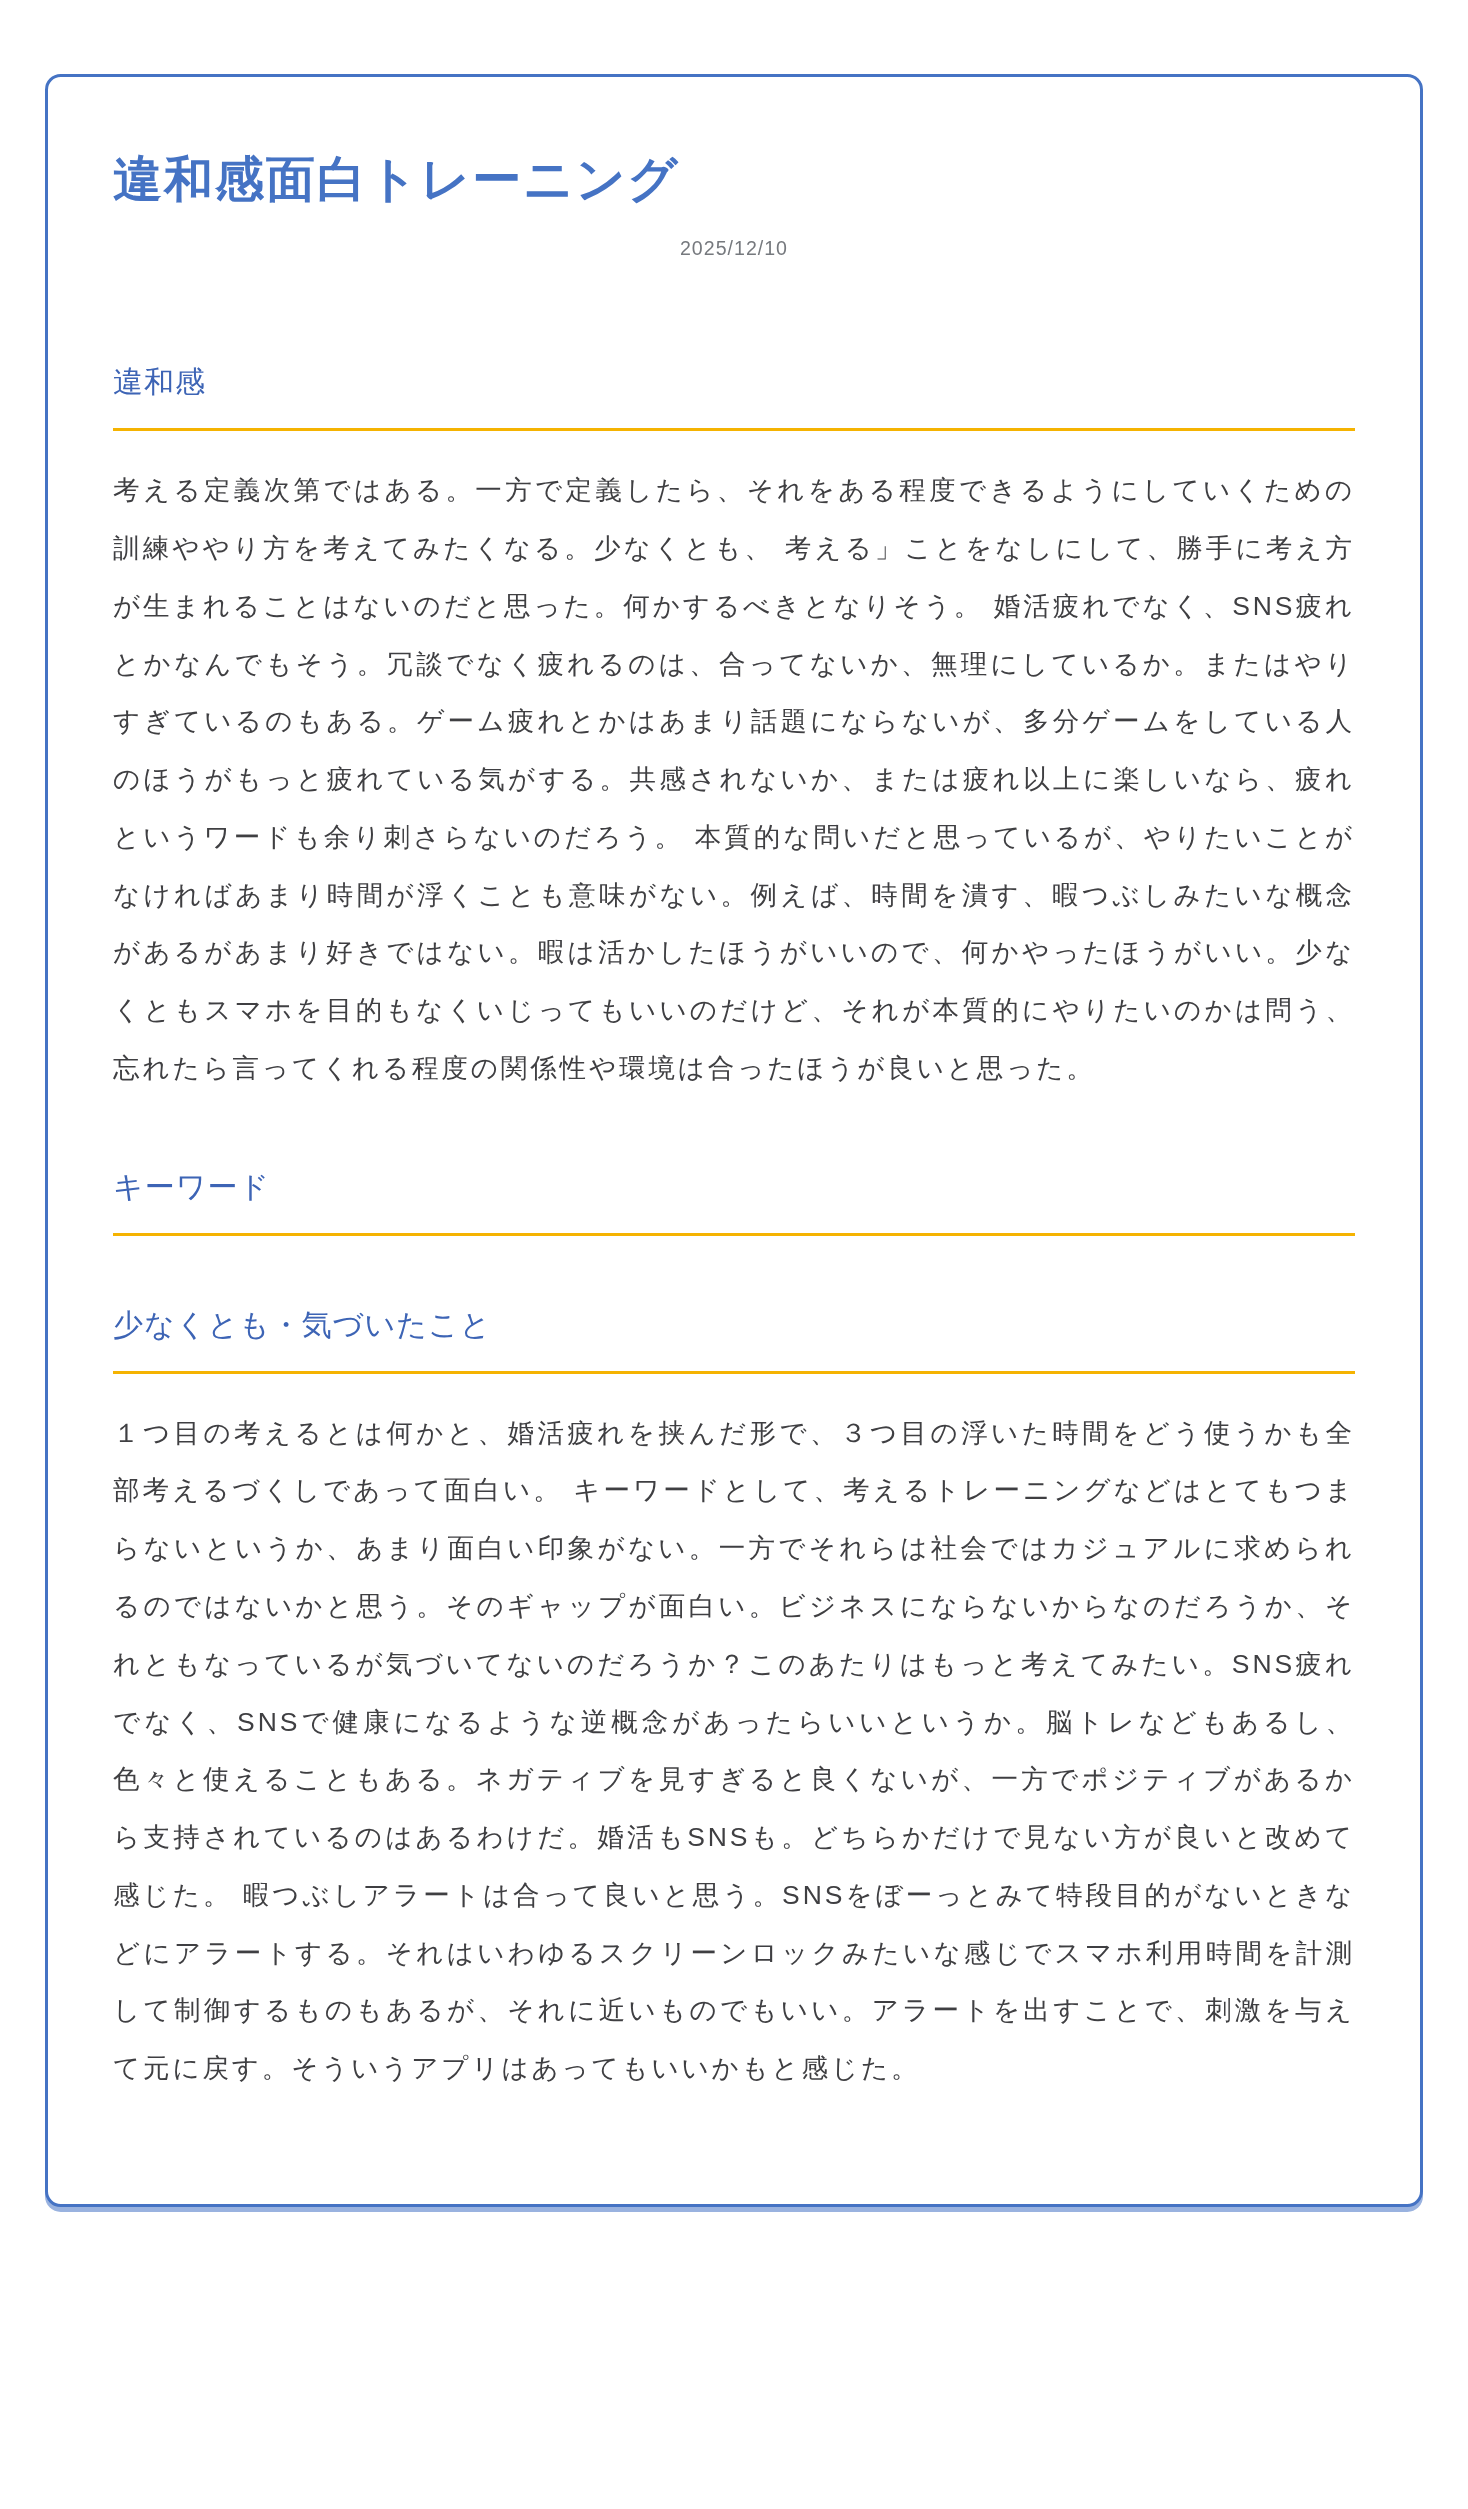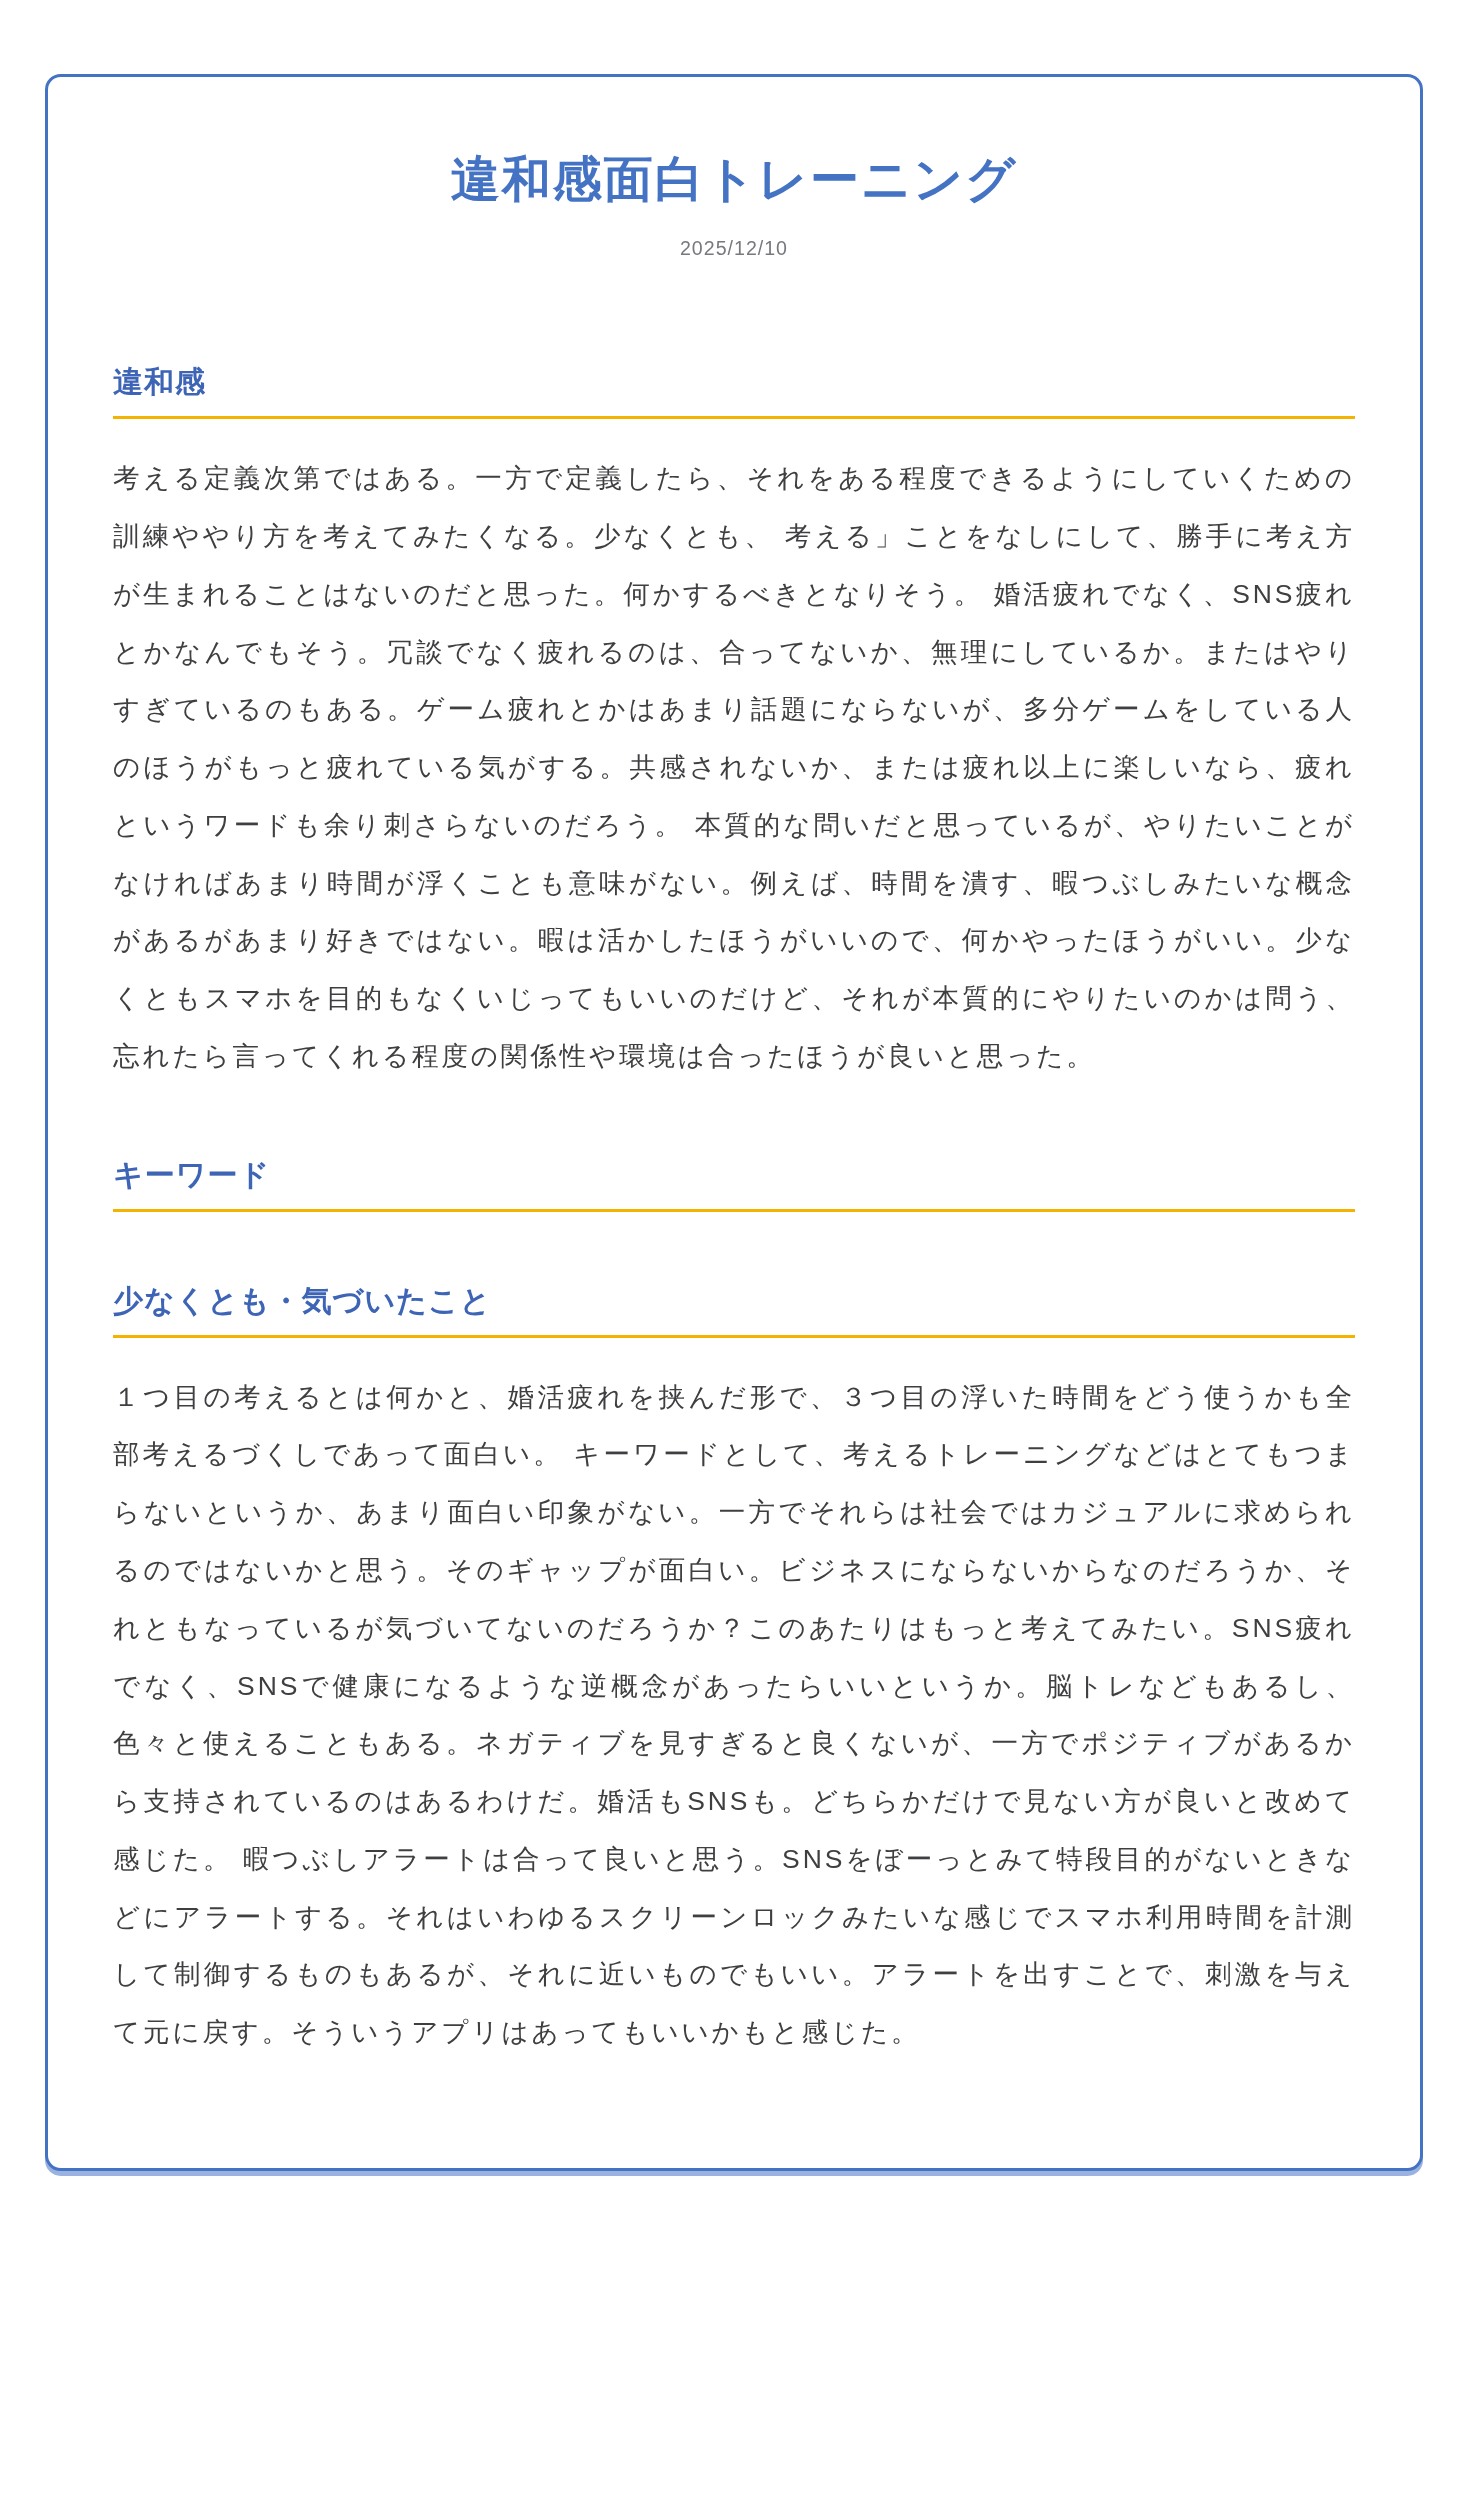--- a/index.html
+++ b/index.html
@@ -20,42 +20,42 @@
   .card{
     margin:74px 45px 45px 45px;
     border:3.9px solid var(--accent-blue);
     border-radius:15.7px;
     padding:47px 65px 106px 65px;
     background:#ffffff;
     box-shadow:0 4.9px 0 rgba(69,115,196,0.55);
   }
   .page-title{
     margin:25.5px 0 0 0;
-    text-align:center;
+    text-align:left;
     color:var(--accent-blue);
     font-size:49px;
     font-weight:700;
     letter-spacing:2px;
     line-height:1.2;
   }
   .page-date{
     margin-top:29px;
     text-align:center;
     color:var(--date-text);
     font-size:19.6px;
     letter-spacing:1px;
   }
   section{margin:0;}
   .section-heading{
     margin:69px 0 0 0;
-    padding-bottom:15px;
+    padding-bottom:27px;
     border-bottom:3.9px solid var(--underline-yellow);
     color:var(--heading-blue);
     font-size:30px;
-    font-weight:700;
+    font-weight:400;
     letter-spacing:1px;
     line-height:1.3;
   }
   section:first-of-type .section-heading{
     margin-top:102px;
   }
   .section-body{
     margin:31px 0 0 0;
     font-size:26.5px;
     line-height:2.18;

